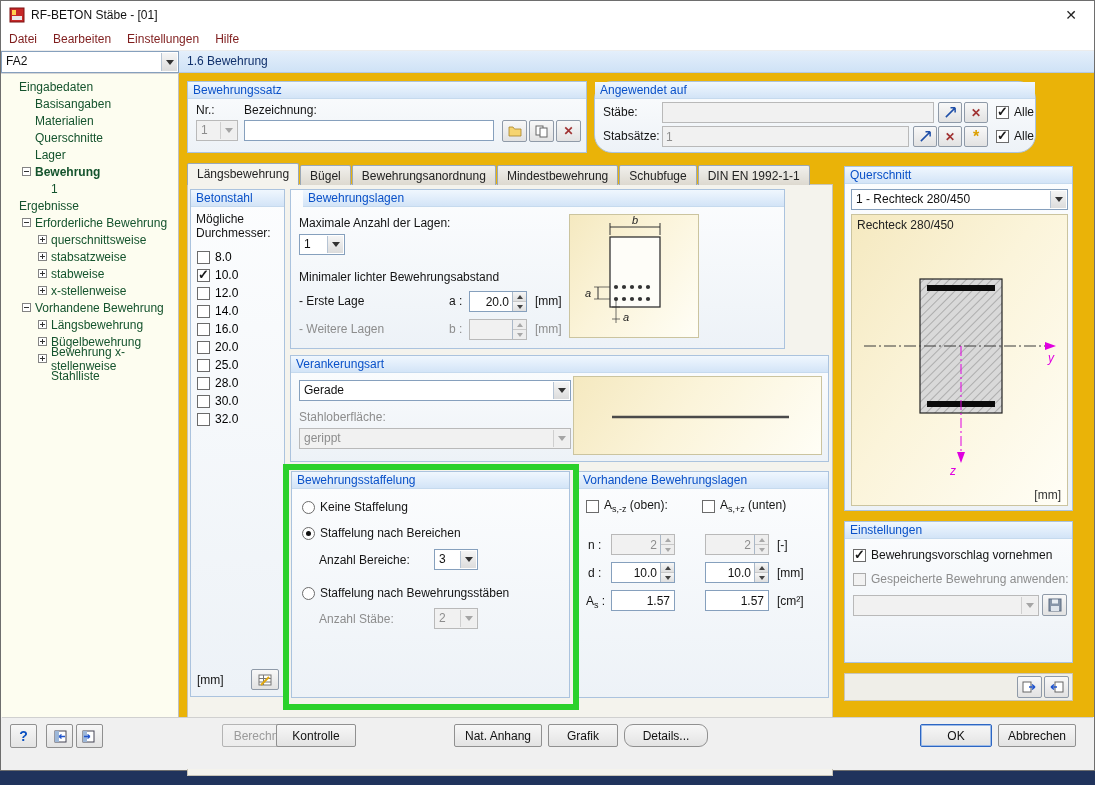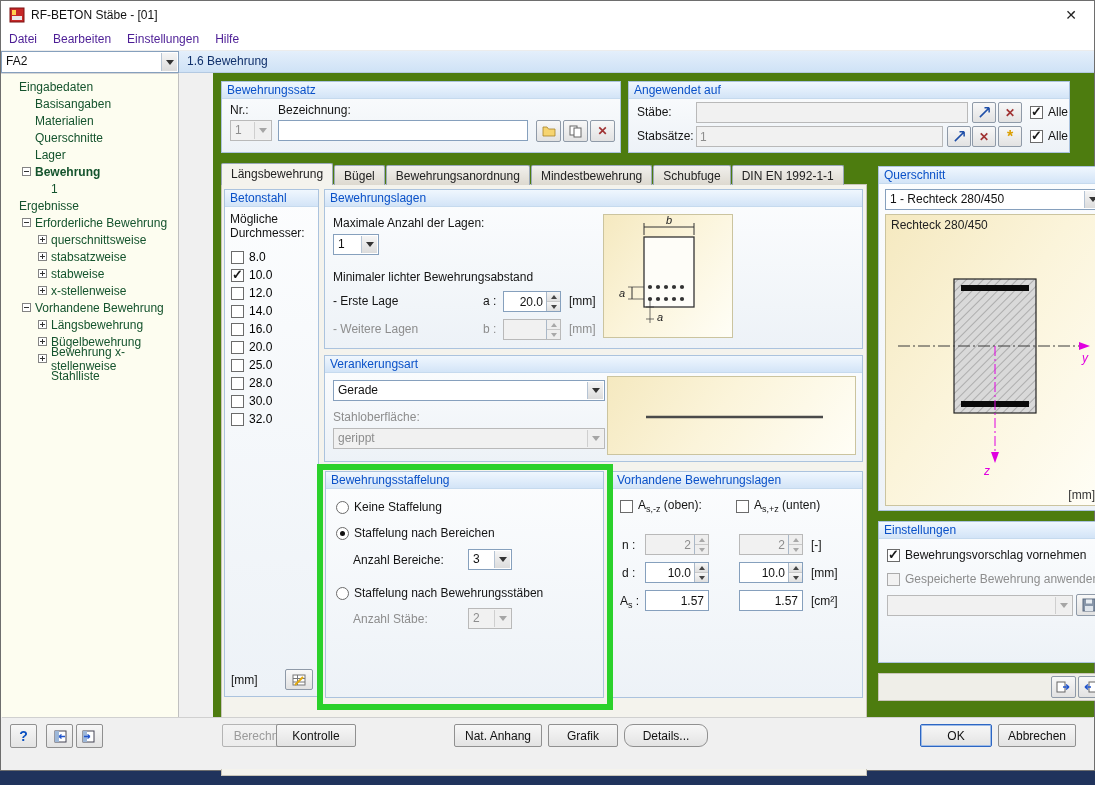--- a/index.html
+++ b/index.html
@@ -2,25 +2,25 @@
 <html><head>
 <meta charset="utf-8">
 <style>
 *{margin:0;padding:0;box-sizing:border-box;font-family:"Liberation Sans",sans-serif;}
 html,body{width:1095px;height:785px;position:relative;background:#20335c;overflow:hidden;}
 .window{position:absolute;left:0;top:0;width:1095px;height:771px;background:#f0f0f0;border:1px solid #6e6e6e;}
 .titlebar{position:absolute;left:0;top:0;right:0;height:28px;background:#fff;display:flex;align-items:center;padding-left:8px;}
 .apptitle{font-size:12px;color:#111;margin-left:6px;}
 .closebtn{position:absolute;right:0;top:0;width:46px;height:28px;display:flex;align-items:center;justify-content:center;font-size:14px;color:#222;cursor:default;}
 .menubar{position:absolute;left:0;top:28px;right:0;height:22px;background:#fff;display:flex;font-size:12px;border-bottom:1px solid #ececec;}
-.menu-item{padding:0 8px;line-height:21px;color:#4c1d95;}
+.menu-item{padding:0 8px;line-height:21px;color:#7f1d1d;}
 .leftcol{position:absolute;left:0;top:50px;width:178px;bottom:53px;}
 .rightcol{position:absolute;left:178px;top:50px;right:0;bottom:53px;}
 .sec-header{position:absolute;left:0;top:0;right:0;height:22px;background:linear-gradient(180deg,#e4effb,#cfe2f6);border-bottom:1px solid #b3c9e2;font-size:12px;line-height:21px;padding-left:8px;color:#10306b;}
-.dialog{position:absolute;left:0;top:22px;right:0;bottom:0;background:#4d7c0f;margin-left:34px;}
+.dialog{position:absolute;left:0;top:22px;right:0;bottom:0;background:#eab308;}
 .footer{position:absolute;left:1px;right:1px;bottom:1px;height:52px;background:#f0f0f0;border-top:1px solid #d0d0d0;}
 .tree{position:absolute;top:22px;left:0;right:0;bottom:0;background:#fdfdf0;border-right:1px solid #c0c0c0;border-top:1px solid #d5d5d5;padding-top:4px;overflow:hidden;}
 .tree-item{height:17px;display:flex;align-items:center;font-size:12px;color:#14532d;}
 .lvl-0{padding-left:5px}.lvl-1{padding-left:21px}.lvl-2{padding-left:37px}
 .exp{width:9px;height:9px;border:1px solid #848484;background:#fff;margin-right:4px;position:relative;flex:none;}
 .exp::before{content:"";position:absolute;left:1px;right:1px;top:3px;height:1px;background:#333;}
 .exp-plus::after{content:"";position:absolute;top:1px;bottom:1px;left:3px;width:1px;background:#333;}
 .exp-none{visibility:hidden;}
 .bold-true{font-weight:bold;}
 .group{position:absolute;border:1px solid #abc3de;background:linear-gradient(180deg,#fcfdfe 0%,#edf2f7 100%);}
@@ -230,21 +230,21 @@
           <svg width="13" height="13" viewBox="0 0 13 13">
             <rect x="1" y="1" width="7" height="9" fill="#fff" stroke="#666"></rect>
             <rect x="5" y="3" width="7" height="9" fill="#fff" stroke="#666"></rect>
           </svg>
         </button>
         <button class="tbtn" style="left:368px;top:38px;">
           <span class="xglyph">✕</span>
         </button>
       </div>
 
-      <div class="group" style="left:415px;top:8px;width:442px;height:72px;">
+      <div class="group" style="left:415px;top:8px;width:442px;height:72px;border-radius:18px;">
         <div class="gtitle">Angewendet auf</div>
         <span class="lbl" style="left:8px;top:23px;">Stäbe:</span>
         <input class="tinput disabled" style="left: 67px; top: 20px; width: 272px;" value="">
         <button class="tbtn" style="left:343px;top:20px;width:24px;height:21px;">
           <svg width="13" height="13" viewBox="0 0 14 14">
             <path d="M2 12 L12 2 M12 2 H7 M12 2 V7" stroke="#1f4fa8" stroke-width="1.6" fill="none"></path>
           </svg>
         </button>
         <button class="tbtn" style="left:369px;top:20px;width:24px;height:21px;">
           <span class="xglyph">✕</span>
@@ -361,21 +361,21 @@
             <svg width="14" height="12" viewBox="0 0 14 12">
               <rect x="1" y="1" width="12" height="10" fill="#fff" stroke="#777"></rect>
               <line x1="1" y1="4.5" x2="13" y2="4.5" stroke="#777"></line>
               <line x1="1" y1="8" x2="13" y2="8" stroke="#777"></line>
               <line x1="5.5" y1="1" x2="5.5" y2="11" stroke="#777"></line>
               <line x1="3" y1="11" x2="11" y2="3" stroke="#e0a810" stroke-width="2"></line>
             </svg>
           </button>
         </div>
 
-        <div class="group" style="left:102px;top:4px;width:539px;height:160px;">
+        <div class="group" style="left:102px;top:4px;width:495px;height:160px;padding-left:12px;">
           <div class="gtitle">Bewehrungslagen</div>
           <span class="lbl" style="left:8px;top:26px;">Maximale Anzahl der Lagen:</span>
           <div class="combo" style="left:8px;top:44px;width:46px;">
             <span class="combo-text">1</span>
             <span class="arrow"></span>
           </div>
           <span class="lbl" style="left:8px;top:80px;">Minimaler lichter Bewehrungsabstand</span>
           <span class="lbl" style="left:8px;top:104px;">- Erste Lage</span>
           <span class="lbl" style="left:158px;top:104px;">a :</span>
           <div class="spin" style="left:178px;top:101px;width:58px;">

